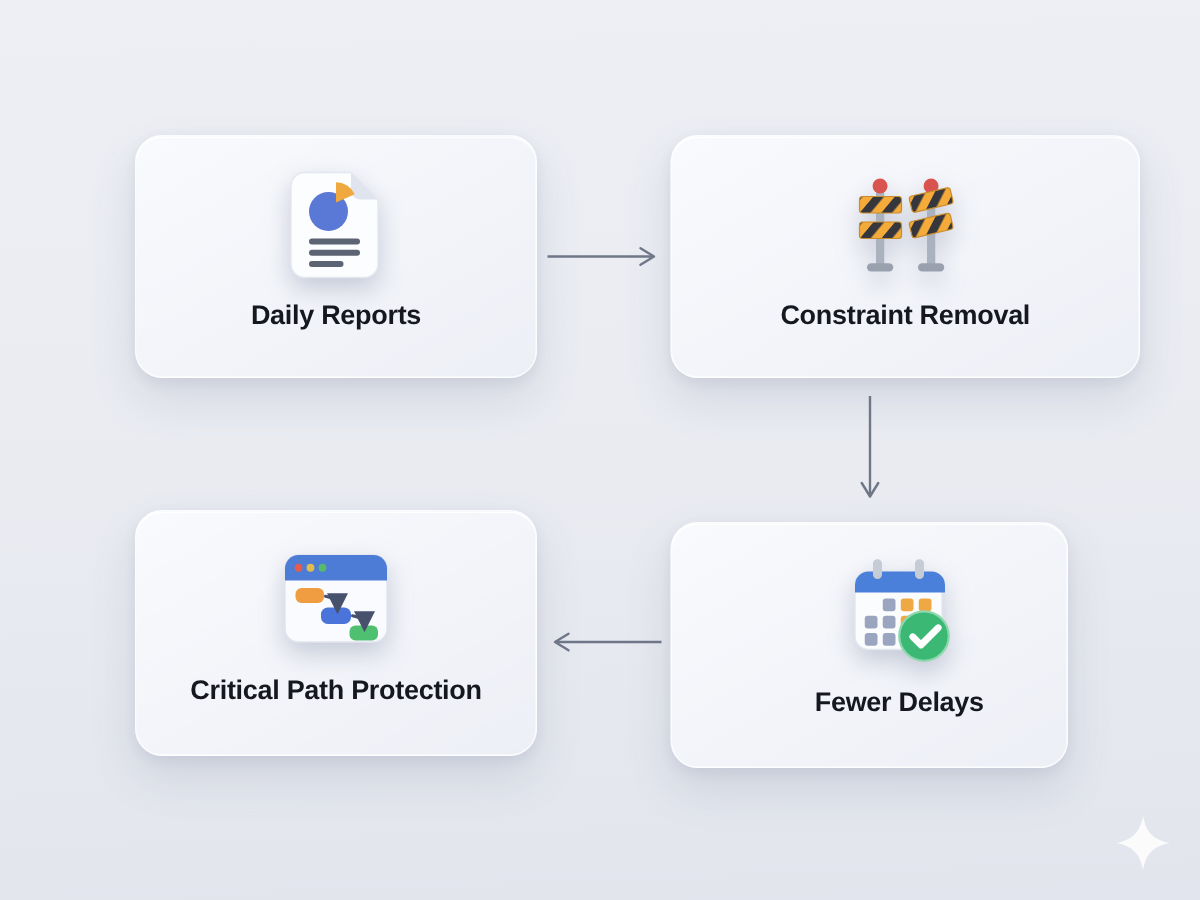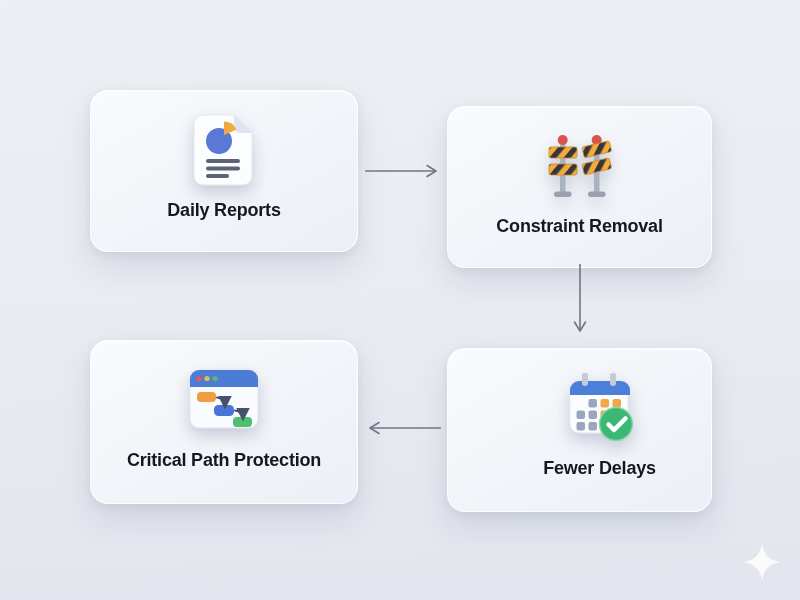--- a/index.html
+++ b/index.html
@@ -11,21 +11,21 @@
   }
   .card {
     position:absolute; border-radius:18px;
     background: linear-gradient(150deg, #f9fafd 0%, #f2f4f9 55%, #edeff6 100%);
     border:1px solid rgba(255,255,255,0.75);
     box-shadow: 0 14px 30px rgba(96,107,138,0.16), 0 3px 8px rgba(96,107,138,0.10),
                 inset 0 1px 0 rgba(255,255,255,0.9);
     display:flex; flex-direction:column; 
   }
   .card-1 { left:90px;  top:90px;  width:268px; height:162px; }
-  .card-2 { left:447px; top:90px;  width:265px; height:162px;margin-top:16px; }
+  .card-2 { left:447px; top:90px;  width:313px; height:162px; }
   .card-3 { left:90px;  top:340px; width:268px; height:164px; }
   .card-4 { left:447px; top:348px; width:265px; height:164px;padding-left:40px; }
   .icon-wrap {
     margin-top:20px; height:78px; display:flex; align-items:center; justify-content:center;
     filter: drop-shadow(0 7px 8px rgba(96,107,138,0.30));
   }
   .node-label {
     margin-top:11px; font-size:18px; font-weight:600; color:#15181e; letter-spacing:-0.2px;
     text-align:center; white-space:nowrap;
   }

